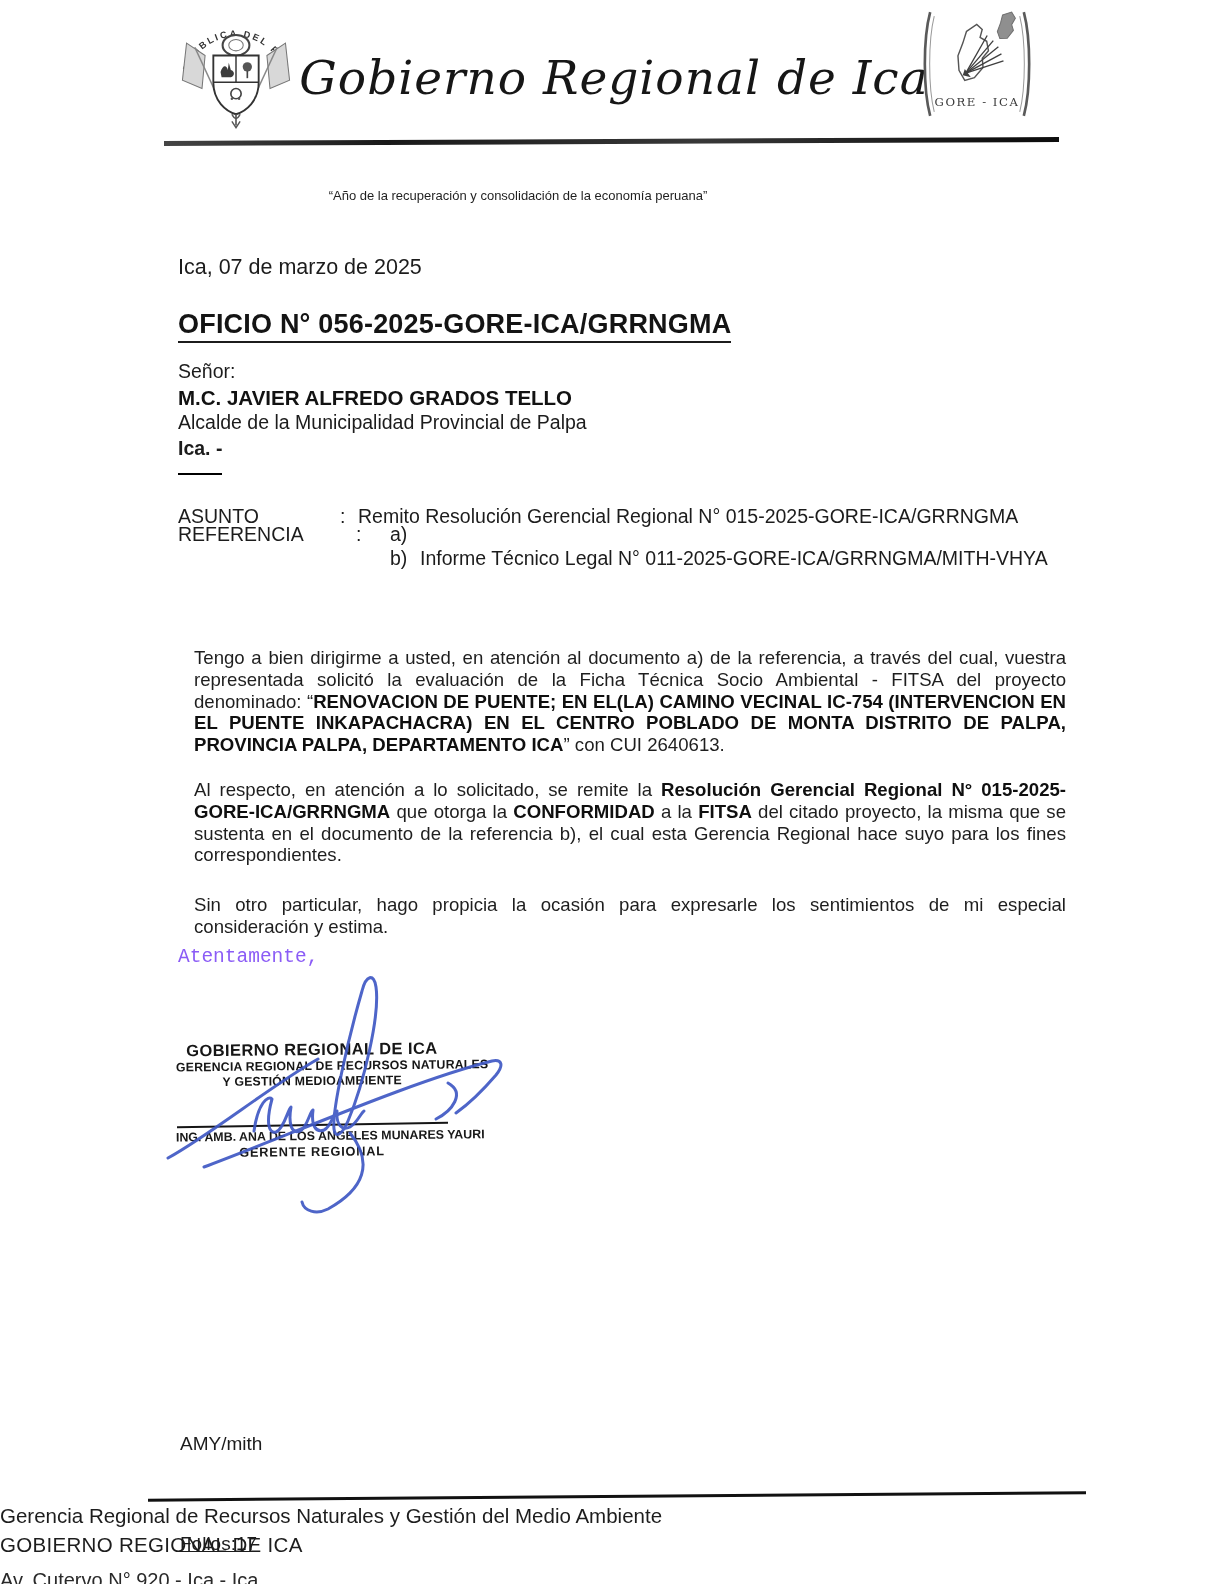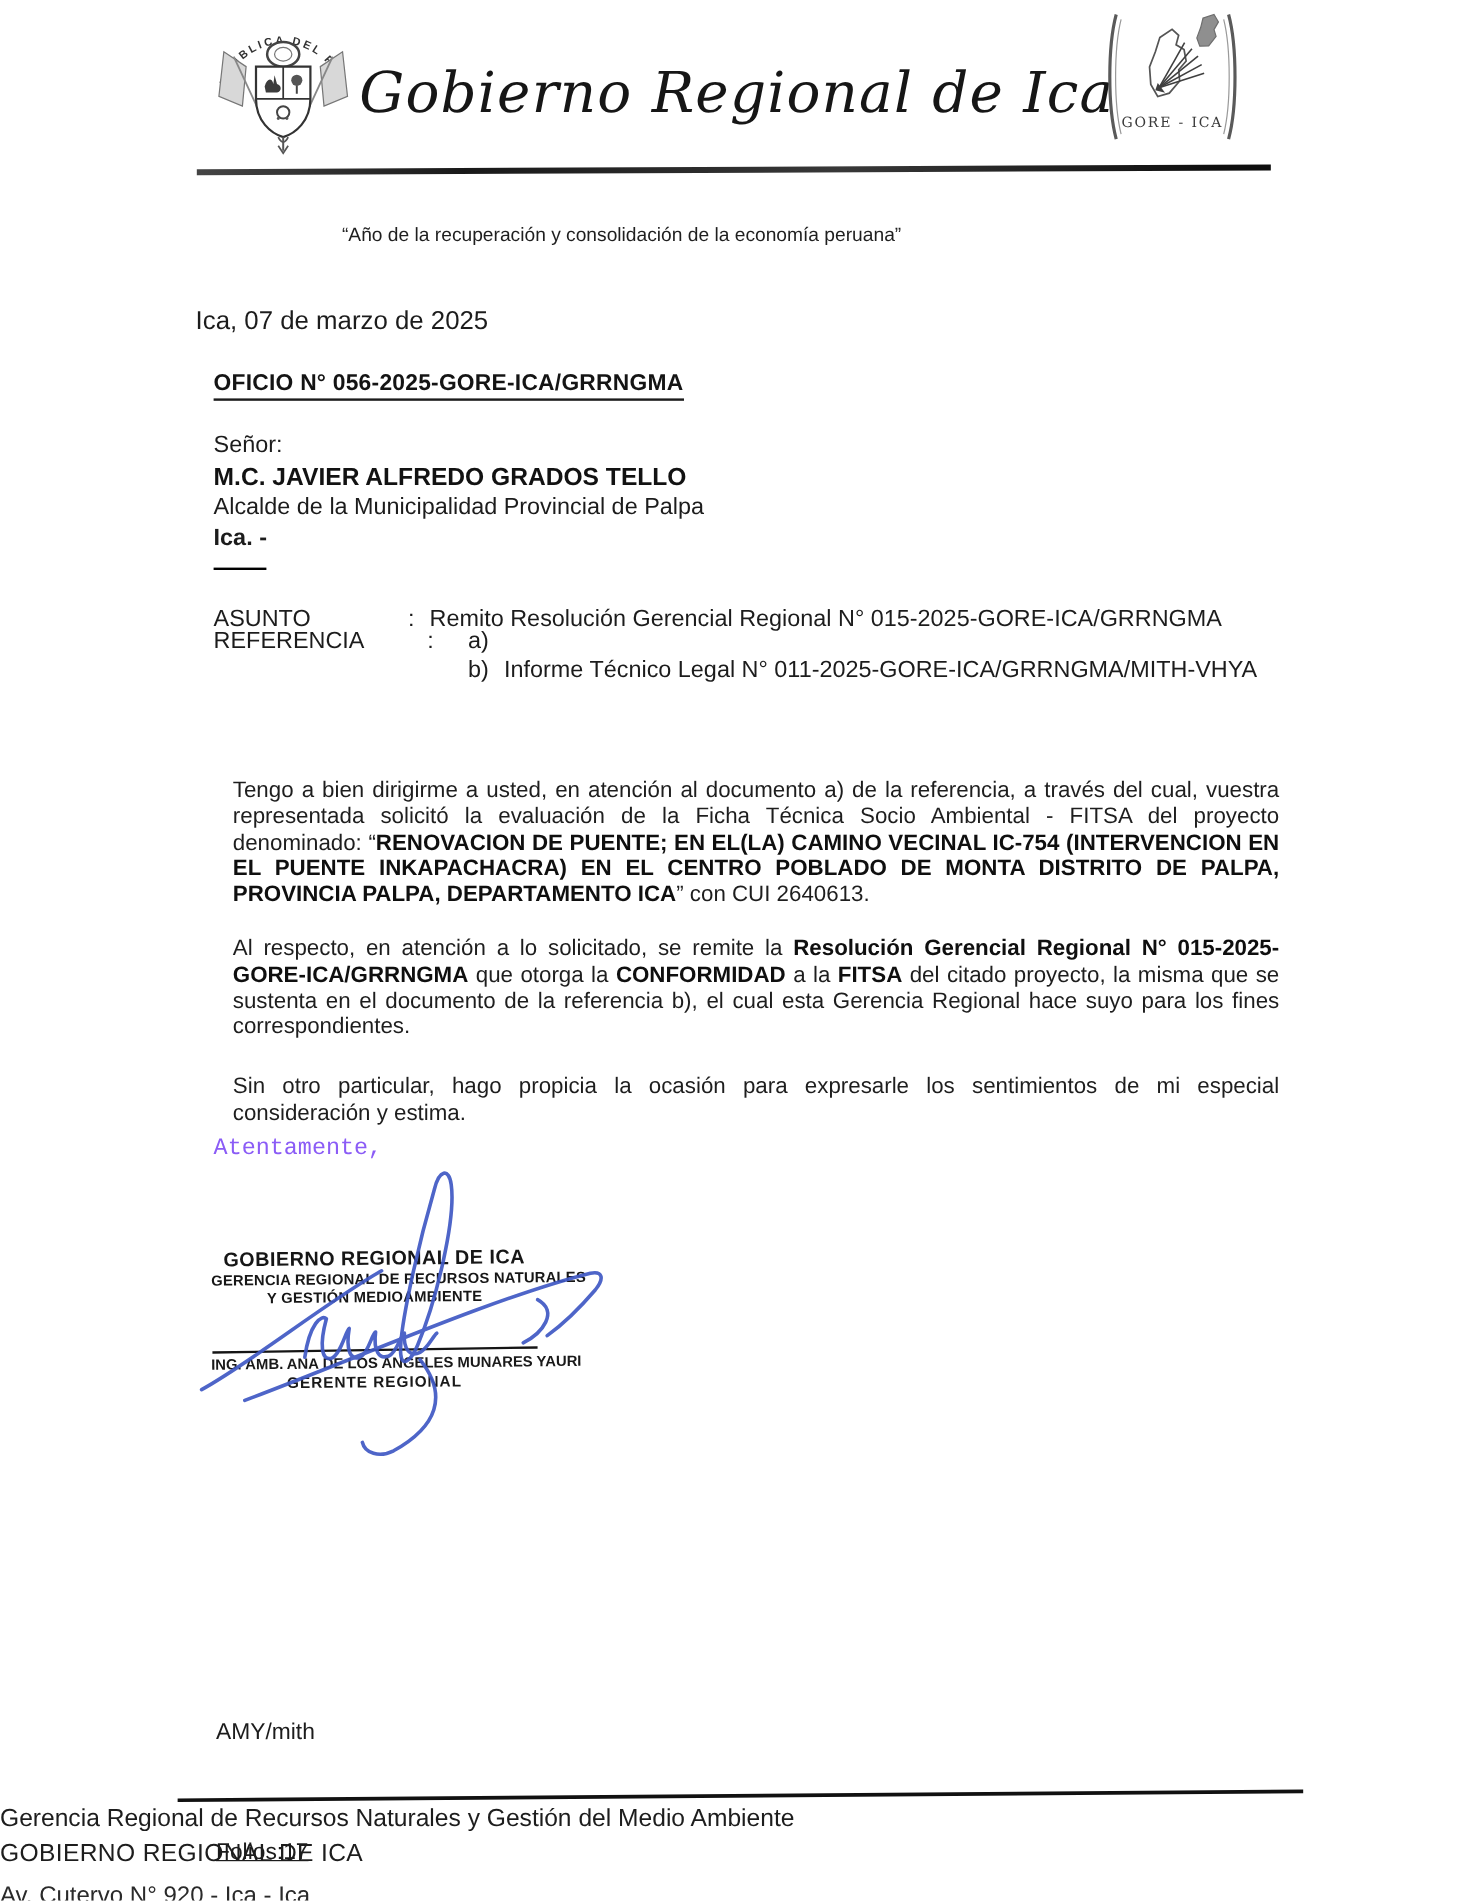--- a/index.html
+++ b/index.html
@@ -10,24 +10,24 @@
   .seal{position:absolute;left:174px;top:4px;width:124px;height:136px;}
   .org-title{position:absolute;left:178px;top:50px;width:872px;text-align:center;
              font-family:"DejaVu Serif",serif;font-style:italic;font-size:47px;
              color:#161616;letter-spacing:1px;white-space:nowrap;}
   .gore-logo{position:absolute;left:920px;top:8px;width:114px;height:112px;}
   .rule-thick{position:absolute;left:164px;top:139px;width:895px;height:5px;
               background:linear-gradient(90deg,#454545,#191919 25%,#383838 60%,#0e0e0e 95%);
               transform:rotate(-0.25deg);}
 
   .slogan{position:absolute;left:0;top:188px;width:1036px;text-align:center;
-          font-size:16px;color:#1f1f1f;}
-
-  .place-date{position:absolute;left:163px;top:255px;font-size:21.5px;color:#1c1c1c;}
-  .oficio{position:absolute;left:178px;top:309px;font-size:19px;font-weight:bold;color:#141414;}
+          font-size:13px;color:#1f1f1f;}
+
+  .place-date{position:absolute;left:178px;top:255px;font-size:21.5px;color:#1c1c1c;}
+  .oficio{position:absolute;left:178px;top:309px;font-size:27px;font-weight:bold;color:#141414;}
   .oficio .u{display:inline-block;border-bottom:2px solid #1c1c1c;padding-bottom:1px;letter-spacing:.2px;}
 
   .recipient{position:absolute;left:178px;top:359px;font-size:19.5px;line-height:25.5px;color:#1c1c1c;}
   .recipient .name{font-size:20.5px;font-weight:bold;color:#121212;}
   .recipient .city{font-weight:bold;}
   .recipient .city .u{display:inline-block;border-bottom:2px solid #000000;padding-bottom:12px;}
 
   .meta-row{position:absolute;left:178px;width:900px;display:flex;font-size:19.5px;color:#1c1c1c;}
   .subject-row{top:505px;}
   .reference-row{top:523px;gap:16px;}

